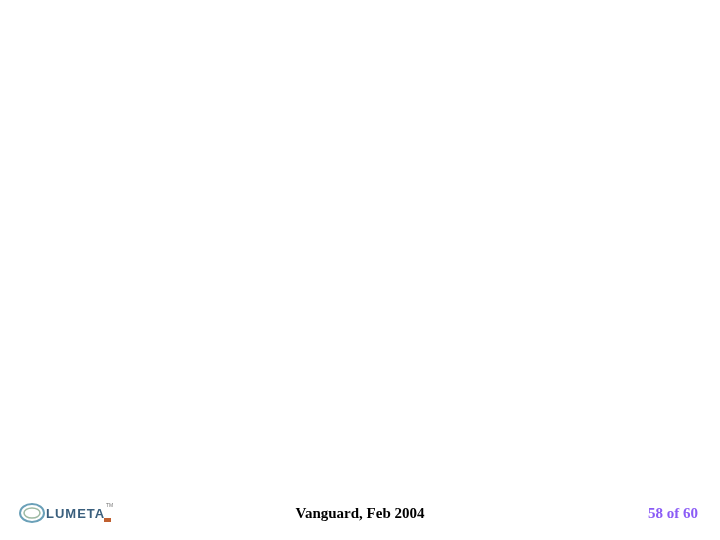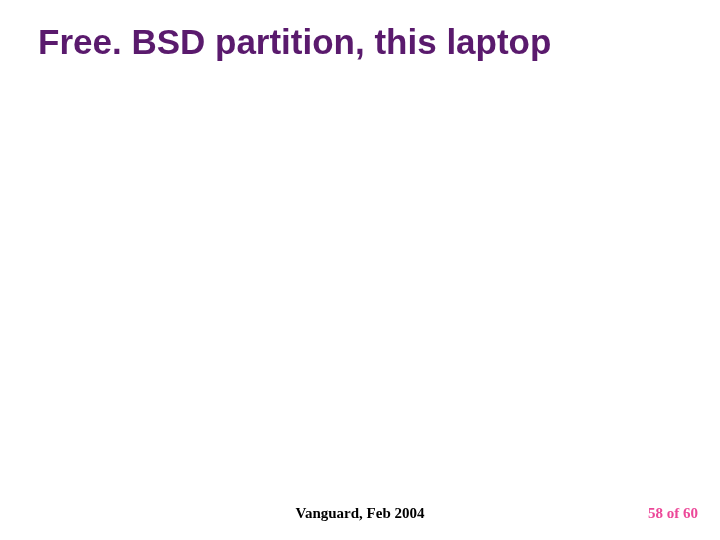--- a/index.html
+++ b/index.html
@@ -52,37 +52,45 @@
     font-size: 15px;
     color: #000000;
   }
   .footer-right {
     position: absolute;
     bottom: 18px;
     right: 22px;
     font-family: 'Times New Roman', Times, serif;
     font-weight: bold;
     font-size: 15px;
-    color: #ec4899;
+    color: #8b5cf6;
     text-align: right;
   }
   .logo {
     position: absolute;
     bottom: 12px;
     left: 18px;
     width: 98px;
     height: 30px;
   }
   .logo svg { width: 100%; height: 100%; }
 </style>
 </head>
 <body>
 
 <div class="slide">
 
-  <div class="title">Free. BSD partition, this laptop</div>
 
 
+  <div class="logo">
+    <svg viewBox="0 0 98 30">
+      <ellipse cx="14" cy="15" rx="12" ry="9" fill="none" stroke="#6aa0b8" stroke-width="2"></ellipse>
+      <ellipse cx="14" cy="15" rx="8" ry="5" fill="none" stroke="#9db9a2" stroke-width="1.5"></ellipse>
+      <text x="28" y="20" font-family="Arial, sans-serif" font-size="13" font-weight="700" fill="#3a5f7d" letter-spacing="1">LUMETA</text>
+      <rect x="86" y="20" width="7" height="4" fill="#c06030"></rect>
+      <text x="88" y="9" font-family="Arial" font-size="5" fill="#777">TM</text>
+    </svg>
+  </div>
 
   <div class="footer-center">Vanguard, Feb 2004</div>
   <div class="footer-right">58 of  60</div>
 
 </div>
 
 </body></html>

